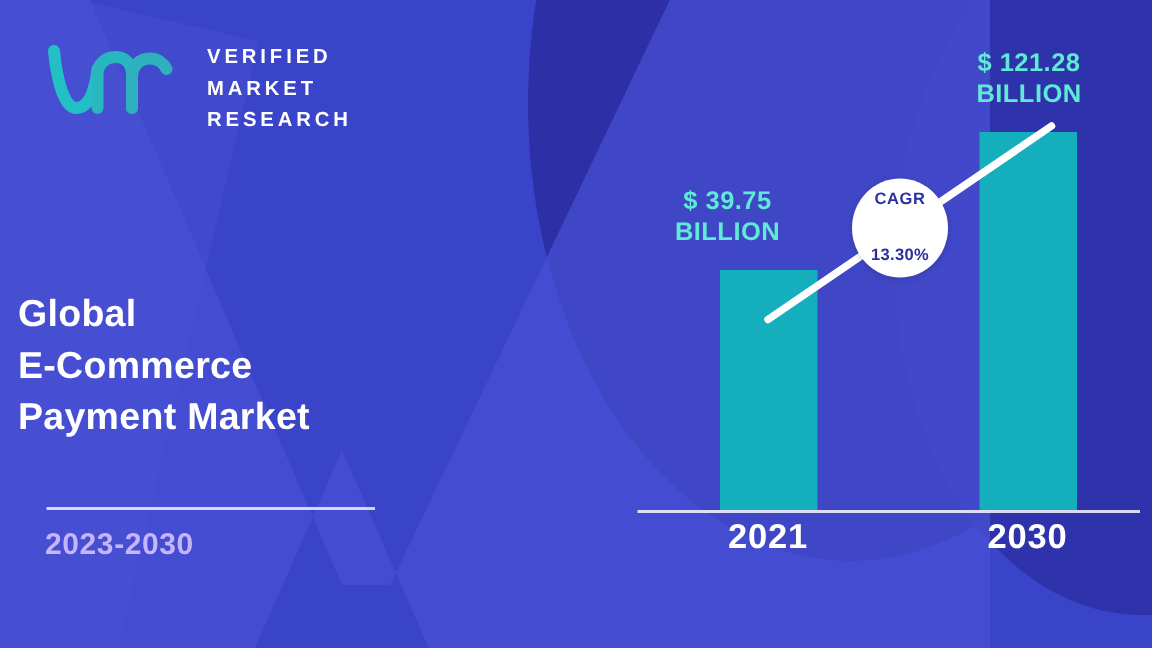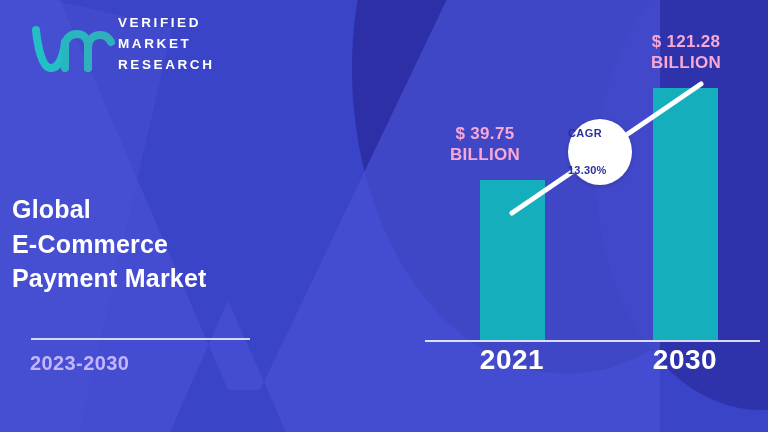--- a/index.html
+++ b/index.html
@@ -60,24 +60,24 @@
     background: #4750d0;
     transform: rotate(13deg);
     transform-origin: top left;
     opacity: .55;
   }
 
   
   .logo {
     position: absolute;
     left: 30px;
-    top: 13px;
+    top: 28px;
     display: flex;
-    align-items: flex-end;
-    gap: 0;
+    align-items: flex-start;
+    gap: 20px;
   }
   .logo-mark { width: 88px; height: 52px; display: block; }
   .logo-text {
     color: #ffffff;
     font-size: 13.5px;
     font-weight: 700;
     letter-spacing: 2.6px;
     line-height: 1.55;
     white-space: pre-line;
   }
@@ -125,36 +125,36 @@
   }
   .bar {
     position: absolute;
     background: #15aebd;
   }
   .bar-2021 { left: 480px; top: 180px; width: 65px; height: 160px; }
   .bar-2030 { left: 653px; top: 88px;  width: 65px; height: 252px; }
 
   .bar-value {
     position: absolute;
-    color: #f9a8d4;
+    color: #5eead4;
     font-size: 17px;
     font-weight: 700;
     line-height: 1.22;
     text-align: center;
     white-space: pre-line;
     letter-spacing: .3px;
   }
   .value-2021 { left: 424px; top: 124px; width: 122px; }
   .value-2030 { left: 625px; top: 32px;  width: 122px; }
 
   .tick-label {
     position: absolute;
     top: 344px;
     color: #ffffff;
-    font-size: 28px;
+    font-size: 23px;
     font-weight: 700;
     text-align: center;
     width: 120px;
     letter-spacing: .5px;
   }
   .tick-2021 { left: 452px; }
   .tick-2030 { left: 625px; }
 
   
   .growth-arrow { position: absolute; left: 0; top: 0; width: 768px; height: 432px; }
@@ -163,21 +163,21 @@
   .cagr-bubble {
     position: absolute;
     left: 568px;
     top: 119px;
     width: 64px;
     height: 66px;
     border-radius: 50%;
     background: #ffffff;
     display: flex;
     flex-direction: column;
-    align-items: flex-start;
+    align-items: center;
     justify-content: center;
     box-shadow: 0 1px 4px rgba(0,0,0,.18);
   }
   .cagr-label {
     color: #2b2f9e;
     font-size: 11px;
     font-weight: 700;
     letter-spacing: .4px;
     line-height: 1.25;
   }

